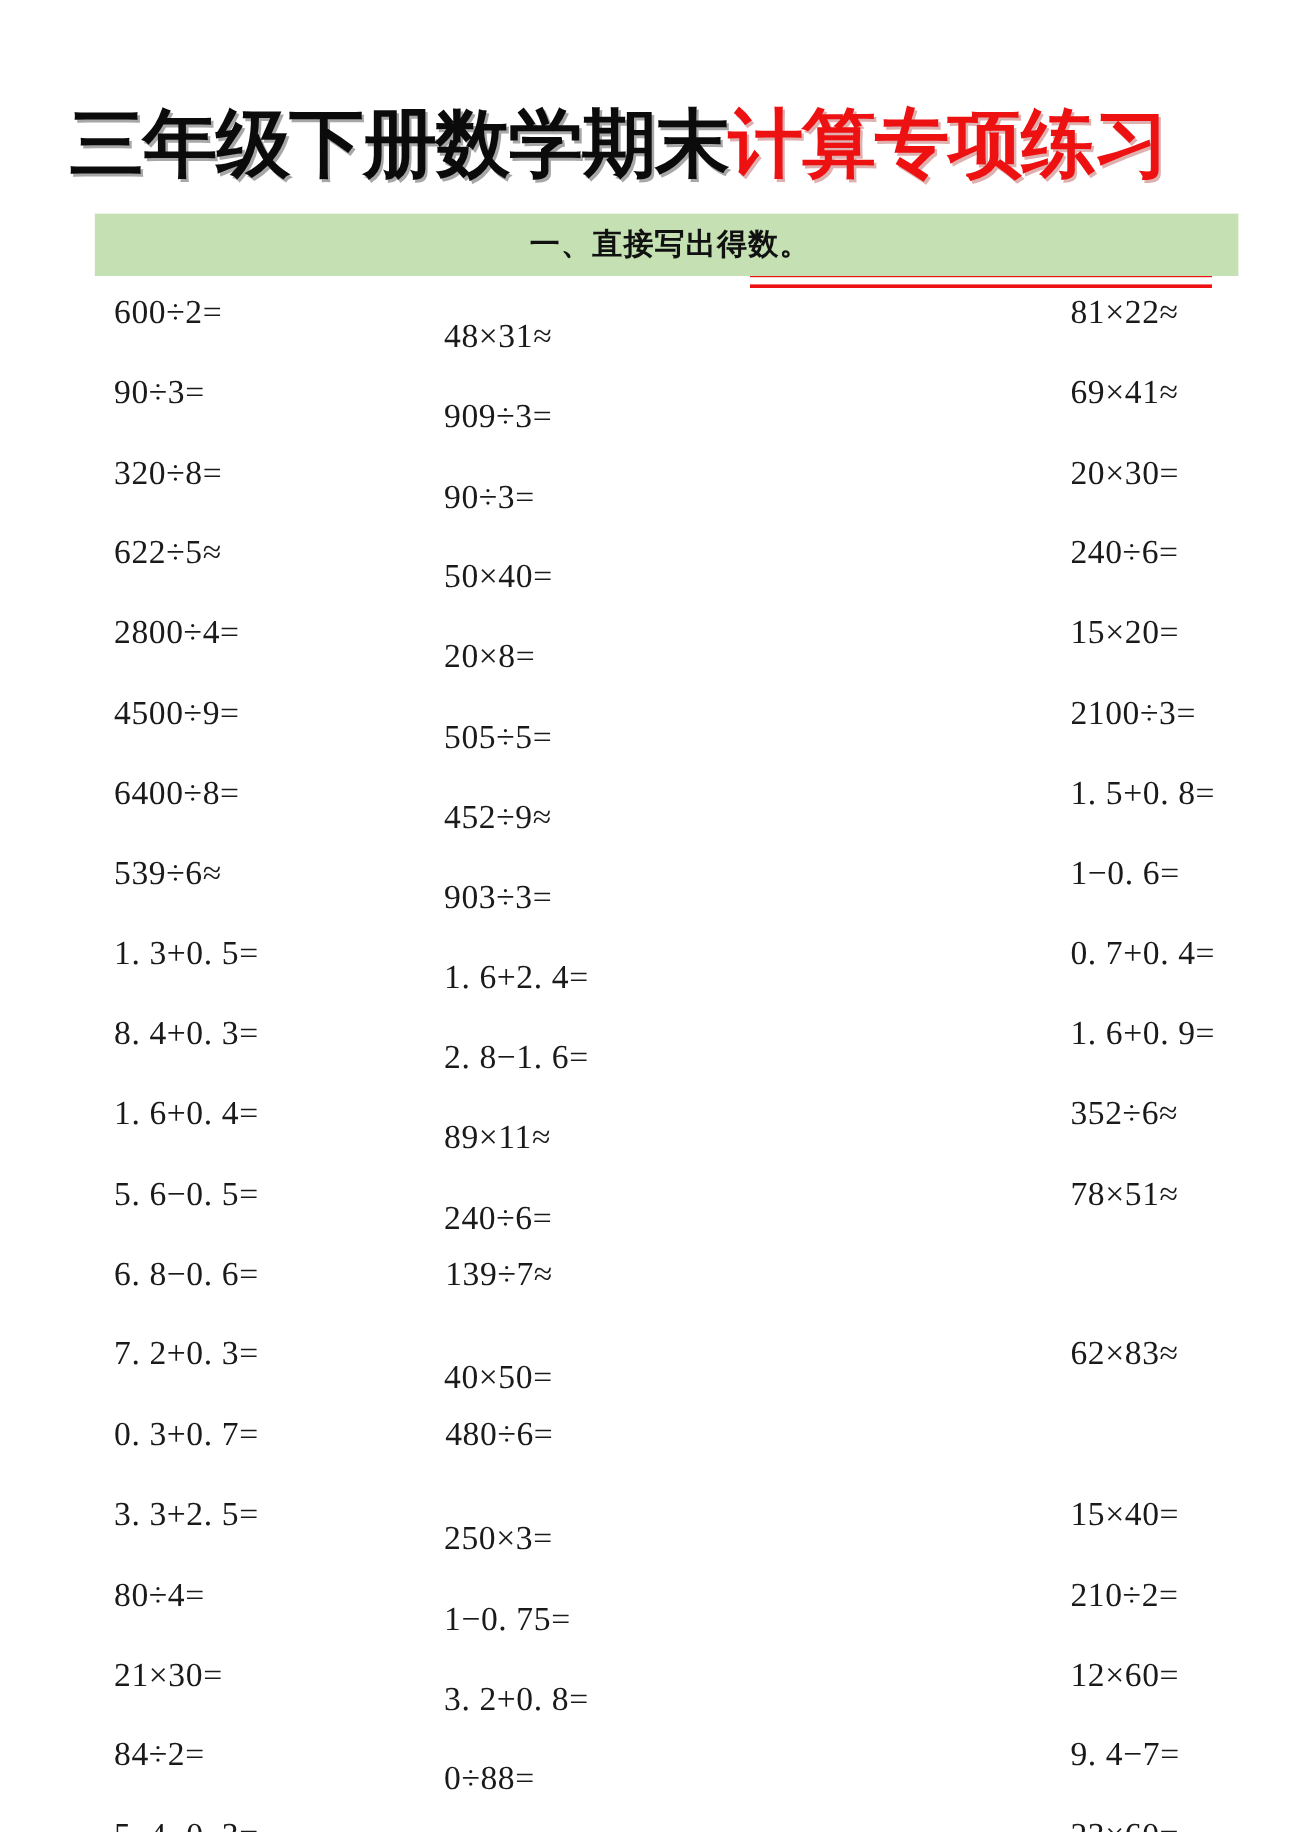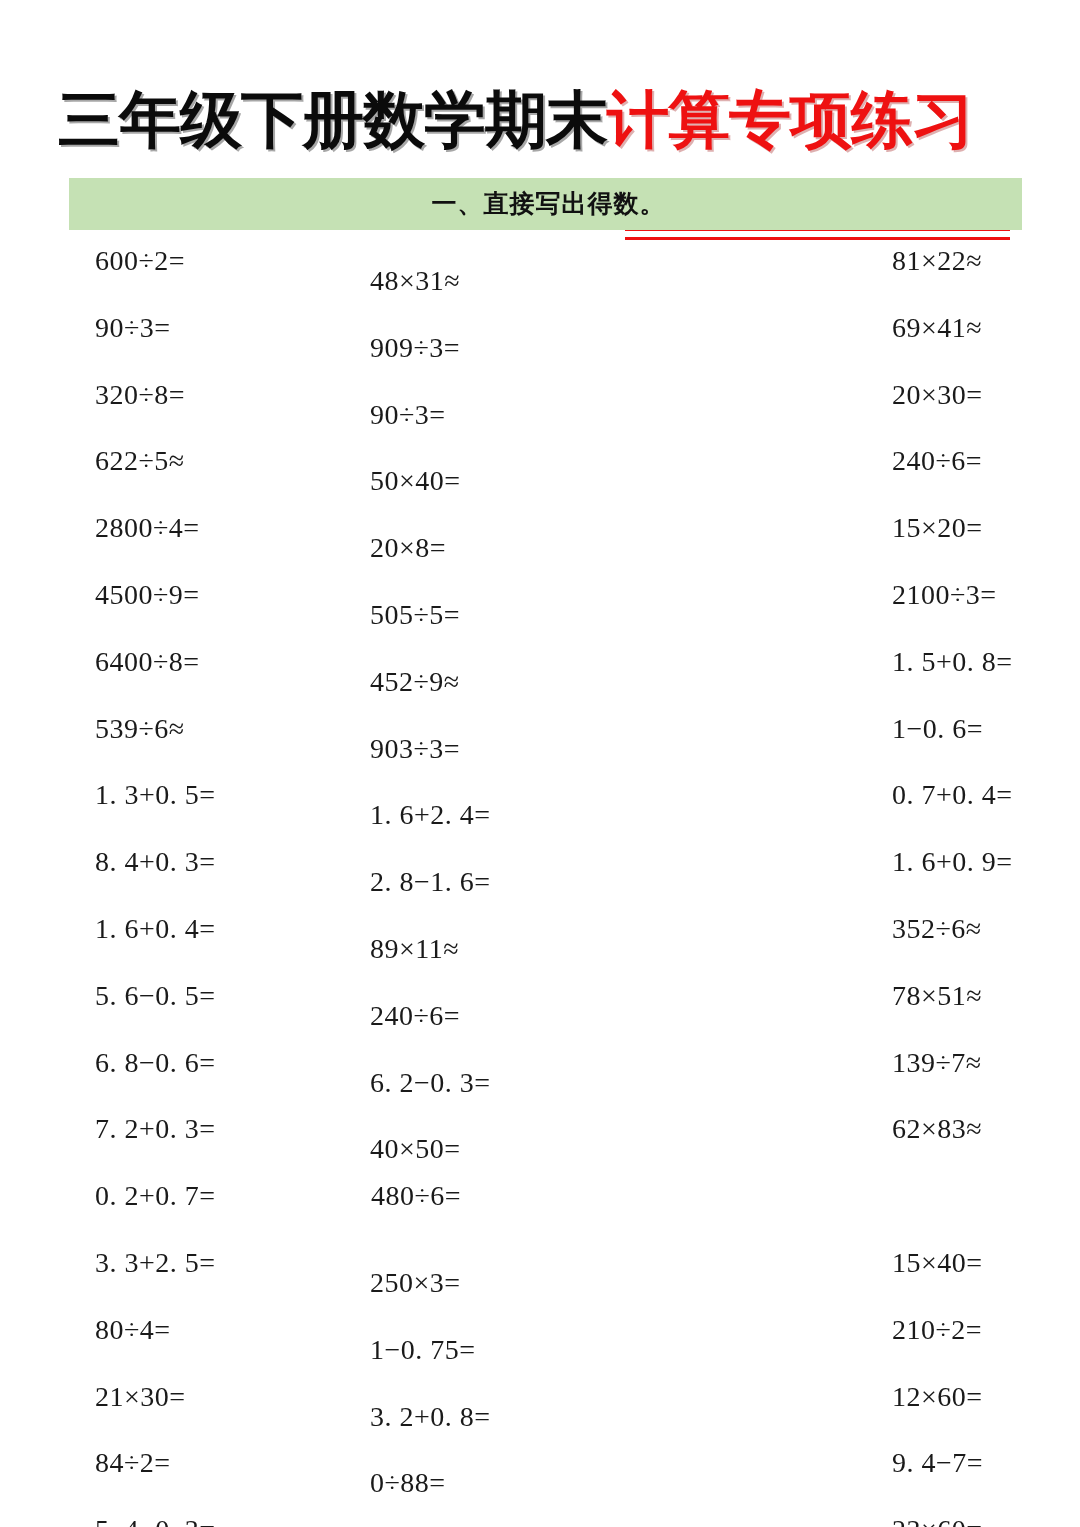--- a/index.html
+++ b/index.html
@@ -48,21 +48,21 @@
     width: 385px;
     height: 0;
     border-top: 3px solid #ee1111;
   }
   .title-underline.u1 { top: 150px; }
   .title-underline.u2 { top: 159px; }
 
   
   .section-band {
     position: absolute;
-    left: 69px;
+    left: 79px;
     top: 178px;
     width: 953px;
     height: 52px;
     background: #c5e1b4;
   }
   .section-band-label {
     position: absolute;
     left: 0;
     top: 0;
     width: 100%;
@@ -185,32 +185,31 @@
       <div class="problem-cell c3">18×11=</div>
     </div>
     <div class="problem-row">
       <div class="problem-cell c0">5. 6−0. 5=</div>
       <div class="problem-cell c1">240÷6=</div>
       <div class="problem-cell c2">78×51≈</div>
       <div class="problem-cell c3">39×20=</div>
     </div>
     <div class="problem-row">
       <div class="problem-cell c0">6. 8−0. 6=</div>
-      <div class="problem-cell c1">6. 2−0. 3=</div>
       <div class="problem-cell c2">139÷7≈</div>
       <div class="problem-cell c3">75÷5=</div>
     </div>
     <div class="problem-row">
       <div class="problem-cell c0">7. 2+0. 3=</div>
       <div class="problem-cell c1">40×50=</div>
       <div class="problem-cell c2">62×83≈</div>
       <div class="problem-cell c3">402×3=</div>
     </div>
     <div class="problem-row">
-      <div class="problem-cell c0">0. 2+0. 7=</div>
+      <div class="problem-cell c0">0. 3+0. 7=</div>
       <div class="problem-cell c2">480÷6=</div>
       <div class="problem-cell c3">255÷5=</div>
     </div>
     <div class="problem-row">
       <div class="problem-cell c0">3. 3+2. 5=</div>
       <div class="problem-cell c1">250×3=</div>
       <div class="problem-cell c2">15×40=</div>
       <div class="problem-cell c3">25×4=</div>
     </div>
     <div class="problem-row">

